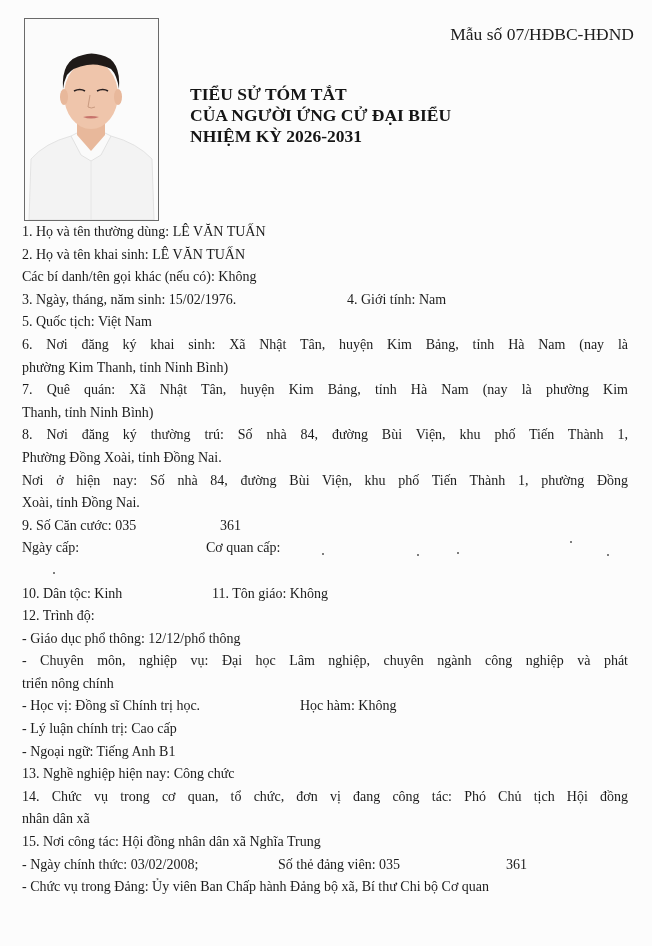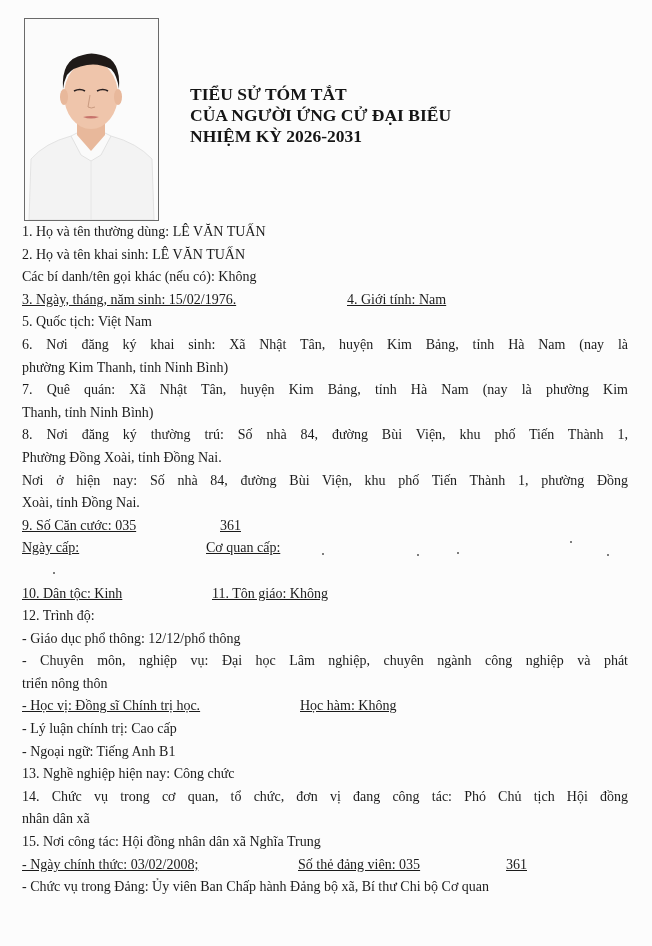--- a/index.html
+++ b/index.html
@@ -65,33 +65,34 @@
     .line {
       white-space: nowrap;
       height: 22.6px;
     }
     .wrap-line {
       text-align: justify;
       text-align-last: justify;
       white-space: normal;
     }
     .row { position: relative; height: 22.6px; white-space: nowrap; }
-    .abs { position: absolute; top: 0; text-decoration: underline; }
+    .abs { position: absolute; top: 0; }
     .dot {
       position: absolute;
       width: 2px; height: 2px;
       background: #555;
       border-radius: 1px;
     }
   </style>
 </head>
 <body>
 
 <div class="page">
 
+  <div class="form-code">Mẫu số 07/HĐBC-HĐND</div>
 
   <div class="photo">
     <svg width="133" height="201" viewBox="0 0 133 201">
       <rect width="133" height="201" fill="#fbfbfb"></rect>
 
       <path d="M4 201 L6 140 Q20 124 46 117 L66 140 L86 117 Q112 124 127 140 L129 201 Z" fill="#f3f3f3" stroke="#e3e3e3" stroke-width="1"></path>
 
       <path d="M46 117 L56 136 L66 142 L76 136 L86 117 L80 114 L66 128 L52 114 Z" fill="#fafafa" stroke="#dcdcdc" stroke-width="0.8"></path>
 
       <path d="M52 100 L52 116 L66 132 L80 116 L80 100 Z" fill="#e8b89b"></path>
@@ -164,36 +165,36 @@
     </div>
 
     <div class="row">
       <span class="abs" style="left:0">10. Dân tộc: Kinh</span>
       <span class="abs" style="left:190px">11. Tôn giáo: Không</span>
     </div>
 
     <div class="line">12. Trình độ:</div>
     <div class="line">- Giáo dục phổ thông: 12/12/phổ thông</div>
     <div class="line wrap-line">- Chuyên môn, nghiệp vụ: Đại học Lâm nghiệp, chuyên ngành công nghiệp và phát</div>
-    <div class="line">triển nông thôn</div>
+    <div class="line">triển nông chính</div>
 
     <div class="row">
       <span class="abs" style="left:0">- Học vị: Đồng sĩ Chính trị học.</span>
       <span class="abs" style="left:278px">Học hàm: Không</span>
     </div>
 
     <div class="line">- Lý luận chính trị: Cao cấp</div>
     <div class="line">- Ngoại ngữ: Tiếng Anh B1</div>
     <div class="line">13. Nghề nghiệp hiện nay: Công chức</div>
     <div class="line wrap-line">14. Chức vụ trong cơ quan, tổ chức, đơn vị đang công tác: Phó Chủ tịch Hội đồng</div>
     <div class="line">nhân dân xã</div>
     <div class="line">15. Nơi công tác: Hội đồng nhân dân xã Nghĩa Trung</div>
 
     <div class="row">
       <span class="abs" style="left:0">- Ngày chính thức: 03/02/2008;</span>
-      <span class="abs" style="left:276px">Số thẻ đảng viên: 035</span>
+      <span class="abs" style="left:256px">Số thẻ đảng viên: 035</span>
       <span class="abs" style="left:484px">361</span>
     </div>
 
     <div class="line">- Chức vụ trong Đảng: Ủy viên Ban Chấp hành Đảng bộ xã, Bí thư Chi bộ Cơ quan</div>
   </div>
 
 </div>
 
 </body></html>

